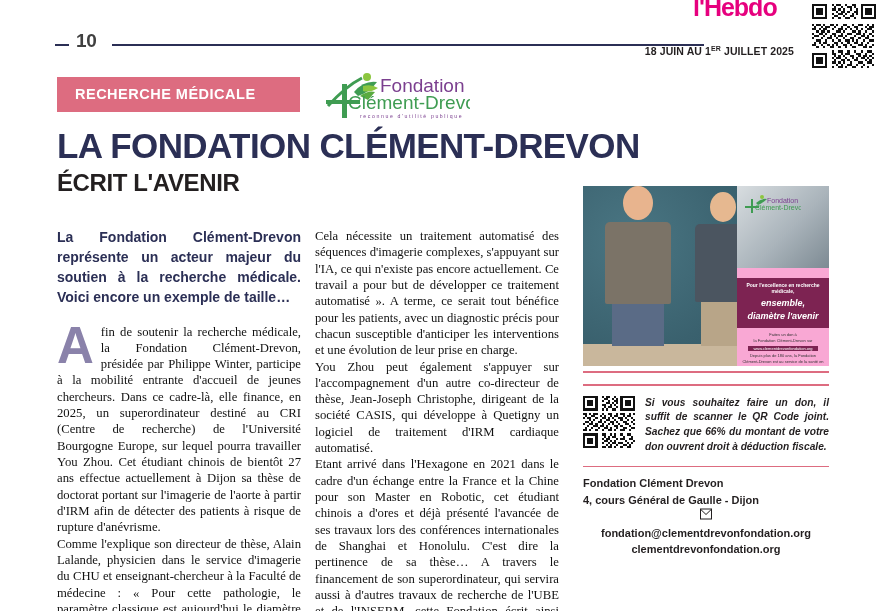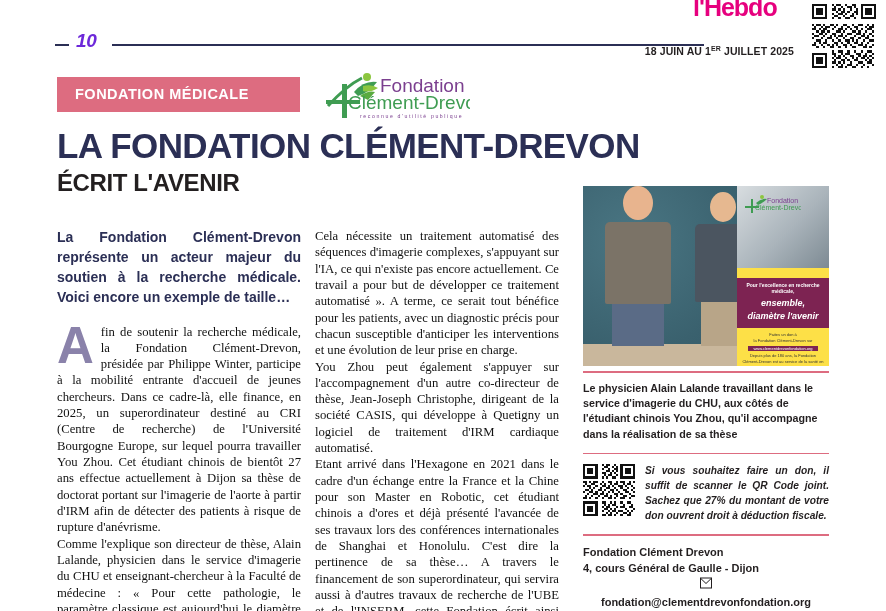--- a/index.html
+++ b/index.html
@@ -9,21 +9,21 @@
     font-family:"Liberation Sans", sans-serif;
     color:#231f20;
     overflow:hidden;
     position:relative;
   }
   .page{position:relative;width:886px;height:611px;}
 
   
   .topbar{position:absolute;left:0;top:30px;width:886px;height:30px;}
   .rule-left{position:absolute;left:55px;top:14px;width:14px;height:2px;background:#2b2f55;}
-  .folio{position:absolute;left:76px;top:0px;font-size:19px;font-weight:bold;color:#6d28d9;letter-spacing:-.2px;font-style:italic;}
+  .folio{position:absolute;left:76px;top:0px;font-size:19px;font-weight:bold;color:#404040;letter-spacing:-.2px;}
   .rule-right{position:absolute;left:112px;top:14px;width:592px;height:2px;background:#2b2f55;}
 
   .masthead{position:absolute;right:16px;top:-18px;width:185px;height:70px;}
   .hebdo-wrap{position:absolute;right:90px;top:0px;width:90px;height:44px;}
   .hebdo-dijon{position:absolute;left:24px;top:9px;font-size:9px;font-weight:bold;color:#2b2f55;letter-spacing:.3px;}
   .hebdo-word{position:absolute;left:3px;top:11px;font-size:25px;font-weight:bold;color:#e6007e;letter-spacing:-1px;font-family:"Liberation Sans",sans-serif;}
 
   .issue-date{position:absolute;right:92px;top:45px;font-size:10.5px;font-weight:bold;color:#231f20;
      letter-spacing:.1px;white-space:nowrap;}
   .issue-date sup{font-size:7px;vertical-align:top;}
@@ -85,21 +85,21 @@
   .contact-rule{width:246px;height:1.6px;background:#dd6c80;margin-top:11px;}
   .contact{margin-top:8px;font-size:11px;font-weight:bold;line-height:1.48;color:#231f20;}
   .contact .line{display:block;}
   .contact .with-icon{display:flex;align-items:center;gap:5px;flex-direction:column;}
   .ic{display:inline-block;width:12px;height:11px;flex:0 0 12px;}
 
   
   .ph-wall{position:absolute;inset:0;background:
       radial-gradient(circle at 20% 30%, #4a7683 0%, #3a616e 48%, #2f5260 100%);}
   .ph-floor{position:absolute;left:0;bottom:0;width:100%;height:22px;background:#c9b79c;}
-  .ph-banner{position:absolute;right:0;top:0;width:92px;height:180px;background:#fde047;}
+  .ph-banner{position:absolute;right:0;top:0;width:92px;height:180px;background:#f9a8d4;}
   .ph-banner-top{position:absolute;left:0;top:0;width:92px;height:82px;
      background:linear-gradient(135deg,#d8dde0 0%,#aab4bb 55%,#7d8a93 100%);}
   .ph-b-logo{position:absolute;left:6px;top:8px;width:58px;height:20px;}
   .ph-b-band{position:absolute;left:0;top:92px;width:92px;height:50px;background:#7d2352;}
   .ph-b-band .t1{color:#fff;font-size:5px;text-align:center;margin-top:4px;line-height:1.25;font-weight:bold;}
   .ph-b-band .t2{color:#fff;font-size:9px;text-align:center;margin-top:3px;line-height:1.15;font-weight:bold;font-style:italic;}
   .ph-b-foot{position:absolute;left:5px;top:146px;width:82px;}
   .ph-b-foot .s{font-size:4px;color:#333;line-height:1.5;text-align:center;}
   .ph-b-url{background:#7d2352;color:#fff;font-size:4px;text-align:center;margin:2px 6px;}
   .ph-person{position:absolute;bottom:20px;}
@@ -320,21 +320,21 @@
       <rect x="9" y="28" width="1" height="1"></rect>
         <rect x="12" y="28" width="2" height="1"></rect>
         <rect x="15" y="28" width="1" height="1"></rect>
         <rect x="18" y="28" width="2" height="1"></rect>
         <rect x="22" y="28" width="1" height="1"></rect>
         <rect x="25" y="28" width="1" height="1"></rect>
     </g>
   </svg>
 
   <div class="cat-badge">
-    <span>FONDATION MÉDICALE</span>
+    <span>RECHERCHE MÉDICALE</span>
   </div>
 
   <svg class="fond-logo" viewBox="0 0 150 52">
     <g>
       <path d="M6 30 L40 30 L40 34 L6 34 Z" fill="#3f9c52"></path>
       <path d="M22 14 L27 14 L27 48 L22 48 Z" fill="#3f9c52"></path>
       <path d="M8 36 Q26 16 42 8" stroke="#3f9c52" stroke-width="3" fill="none"></path>
       <circle cx="47" cy="7" r="4" fill="#8cc63f"></circle>
       <path d="M34 22 Q44 10 57 12 Q50 22 38 26 Z" fill="#3f9c52"></path>
       <path d="M43 16 Q52 14 58 18 Q50 23 43 21 Z" fill="#8cc63f"></path>
@@ -405,21 +405,20 @@
           <div class="s">Faites un don à</div>
           <div class="s">la Fondation Clément-Drevon sur</div>
           <div class="ph-b-url">www.clementdrevonfondation.org</div>
           <div class="s">Depuis plus de 180 ans, la Fondation Clément-Drevon est au service de la santé en Bourgogne. Chaque jour la médecine progresse et sauve des vies.</div>
         </div>
       </div>
     </div>
 
     <div class="photo-rule"></div>
 
-    <div class="caption">Le physicien Alain Lalande travaillant dans le service d'imagerie du CHU, aux côtés de l'étudiant chinois You Zhou, qu'il accompagne dans la réalisation de sa thèse</div>
 
     <div class="cap-rule"></div>
 
     <div class="donate">
       <svg class="donate-qr" viewBox="0 0 25 25" shape-rendering="crispEdges">
         <rect width="25" height="25" fill="#fff"></rect>
         <g fill="#111">
           <rect x="0" y="0" width="7" height="7"></rect>
             <rect x="1" y="1" width="5" height="5" fill="#fff"></rect>
             <rect x="2" y="2" width="3" height="3"></rect>
@@ -555,21 +554,21 @@
             <rect x="16" y="23" width="1" height="1"></rect>
             <rect x="19" y="23" width="2" height="1"></rect>
             <rect x="22" y="23" width="1" height="1"></rect>
           <rect x="9" y="24" width="2" height="1"></rect>
             <rect x="12" y="24" width="2" height="1"></rect>
             <rect x="15" y="24" width="1" height="1"></rect>
             <rect x="18" y="24" width="1" height="1"></rect>
             <rect x="21" y="24" width="2" height="1"></rect>
         </g>
       </svg>
-      <div class="donate-text">Si vous souhaitez faire un don, il suffit de scanner le QR Code joint. Sachez que 27% du montant de votre don ouvrent droit à déduction fiscale.</div>
+      <div class="donate-text">Si vous souhaitez faire un don, il suffit de scanner le QR Code joint. Sachez que 66% du montant de votre don ouvrent droit à déduction fiscale.</div>
     </div>
 
     <div class="contact-rule"></div>
 
     <div class="contact">
       <span class="line">Fondation Clément Drevon</span>
       <span class="line">4, cours Général de Gaulle - Dijon</span>
       <span class="with-icon">
         <svg class="ic" viewBox="0 0 12 11">
           <rect x="0.5" y="0.5" width="11" height="10" fill="#fff" stroke="#231f20"></rect>

